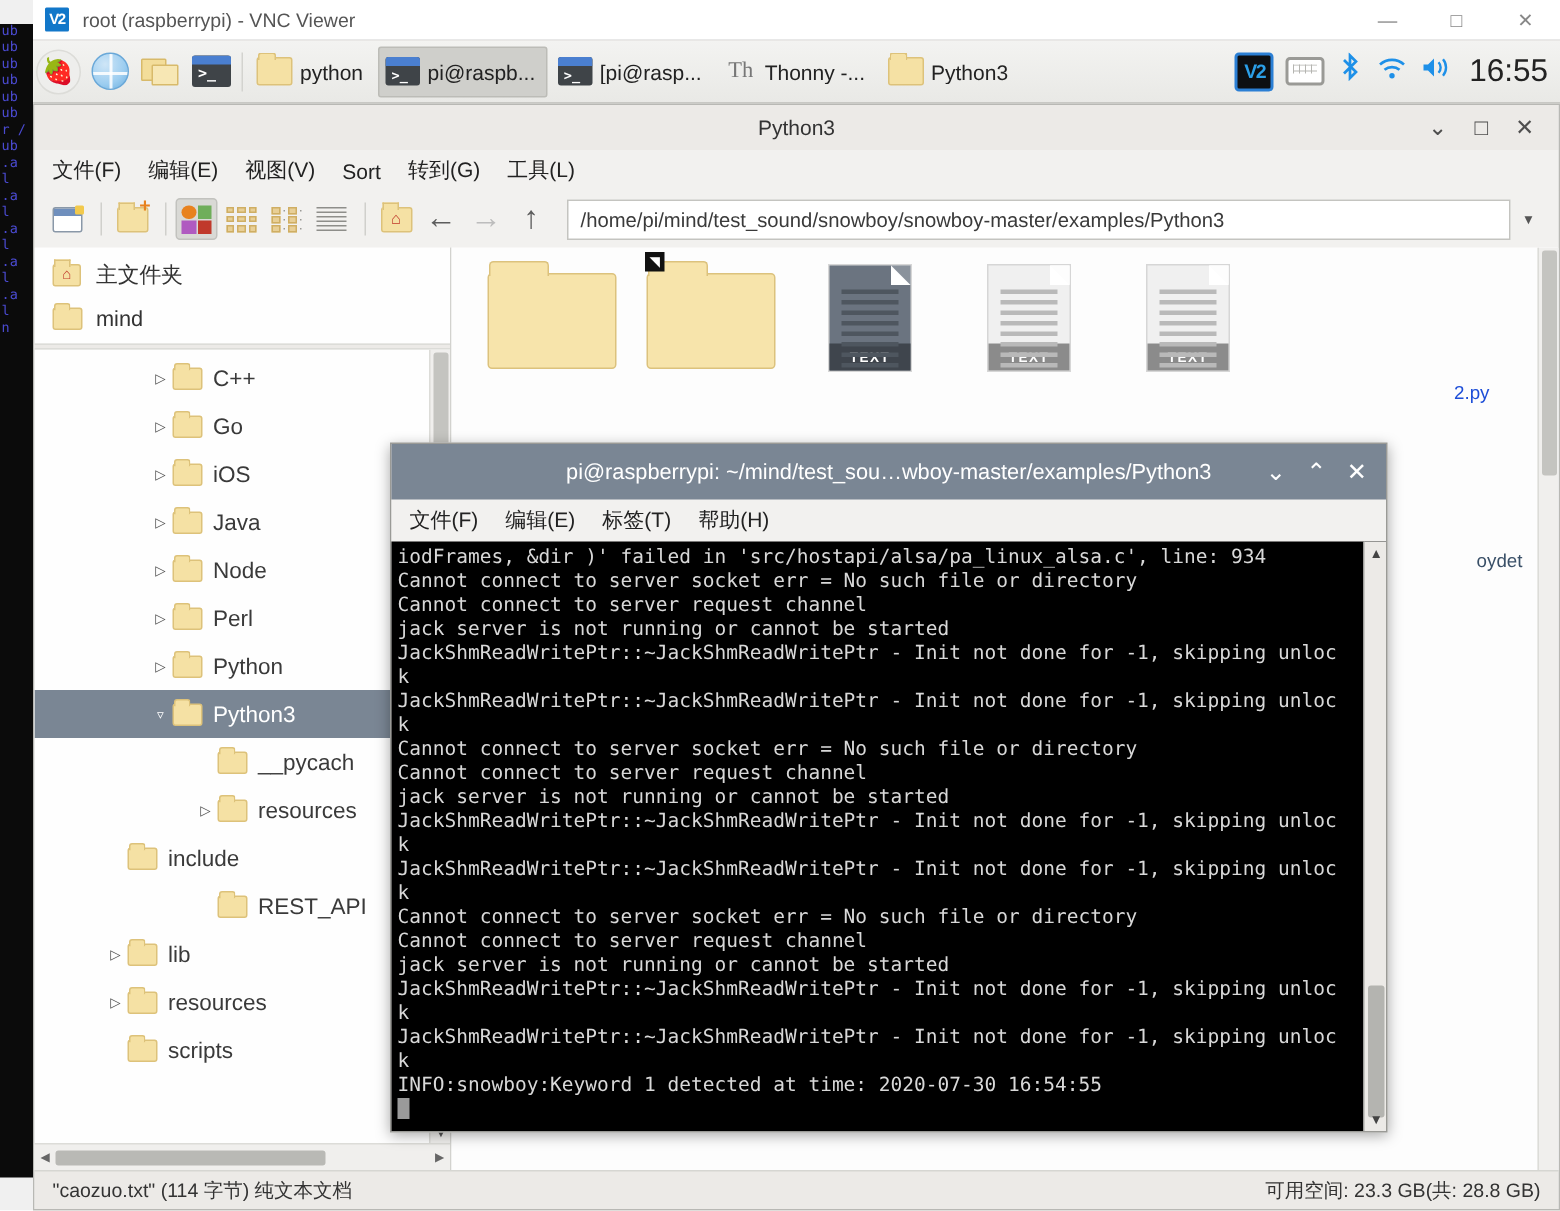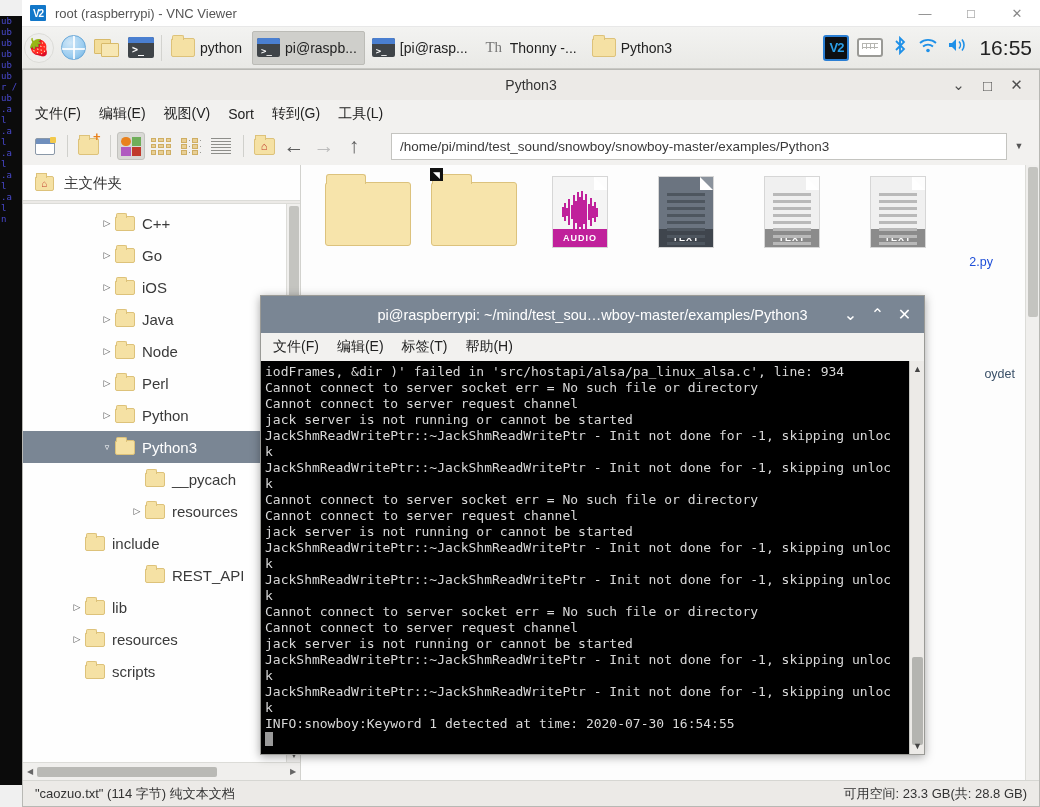--- a/index.html
+++ b/index.html
@@ -221,21 +221,21 @@
   .ico-home {
     width:21px;height:17px;background:#f5e1a4;border:1px solid #ddc27a;border-radius:2px;
     display:flex;align-items:center;justify-content:center;position:relative;
   }
   .ico-home::before{content:"";position:absolute;left:0;top:-4px;width:9px;height:4px;background:#f5e1a4;border:1px solid #ddc27a;border-bottom:none;}
   .ico-home i{ color:#c0392b; font-size:11px; font-style:normal;}
   .nav-arrow { font-size:21px; color:#5d5d5d; }
   .nav-arrow.disabled { color:#bdbdbd; }
   #path-entry {
     flex:1; height:27px; background:#fff; border:1px solid #c4c4c0;
-    display:flex; align-items:center; padding:0 8px; margin-left:21px;
+    display:flex; align-items:center; padding:0 8px; margin-left:8px;
     font-size:13.5px; color:#3a3a3a;
   }
   #path-drop { width:24px;height:27px;display:flex;align-items:center;justify-content:center;
                font-size:9px;color:#555; }
 
   
   #fm-body { flex:1; display:flex; min-height:0; }
   #fm-sidebar {
     width: 278px; background:#fefefe; border-right:1px solid #d2d2ce;
     display:flex; flex-direction:column; min-height:0;
@@ -580,20 +580,26 @@
         <div id="fm-sidebar">
           <div id="places">
             <div class="place">
               <span class="pico">
                 <span class="ico-home" style="width:19px;height:15px">
                     <i style="font-size:10px">⌂</i>
                   </span>
               </span>
               <span>主文件夹</span>
             </div>
+            <div class="place">
+              <span class="pico">
+                <span class="tf" style="margin-right:0"></span>
+              </span>
+              <span>mind</span>
+            </div>
           </div>
           <div class="side-splitter"></div>
 
           <div id="tree">
             <div id="tree-rows">
                 <div class="tnode" style="padding-left: 76px;">
                   <span class="tw">▷</span>
                   <span class="tf"></span>
                   <span>C++</span>
                 </div>
@@ -687,46 +693,20 @@
                 <div class="big-folder" style="margin-top: 9px;"></div>
                 <div class="lbl"></div>
               </div>
               <div class="fitem">
                 <div class="big-folder" style="margin-top: 9px;">
                   <span class="cursor-mark" style="left: -2px; top: -15px;">◥</span>
                 </div>
                 <div class="lbl"></div>
               </div>
               <div class="fitem">
-                <div class="doc-ico audio" style="margin-top: 3px;">
-                  <span class="corner"></span>
-                  <div class="wave">
-                    <i style="height: 10px;"></i>
-                    <i style="height: 18px;"></i>
-                    <i style="height: 8px;"></i>
-                    <i style="height: 26px;"></i>
-                    <i style="height: 14px;"></i>
-                    <i style="height: 34px;"></i>
-                    <i style="height: 22px;"></i>
-                    <i style="height: 40px;"></i>
-                    <i style="height: 30px;"></i>
-                    <i style="height: 42px;"></i>
-                    <i style="height: 24px;"></i>
-                    <i style="height: 36px;"></i>
-                    <i style="height: 16px;"></i>
-                    <i style="height: 28px;"></i>
-                    <i style="height: 12px;"></i>
-                    <i style="height: 20px;"></i>
-                    <i style="height: 9px;"></i>
-                  </div>
-                  <span class="badge">AUDIO</span>
-                </div>
-                <div class="lbl"></div>
-              </div>
-              <div class="fitem">
                 <div class="doc-ico text-dark" style="margin-top: 3px;">
                   <span class="corner"></span>
                   <div class="lines">
                     <i></i>
                     <i></i>
                     <i></i>
                     <i></i>
                     <i></i>
                     <i></i>
                     <i></i>

